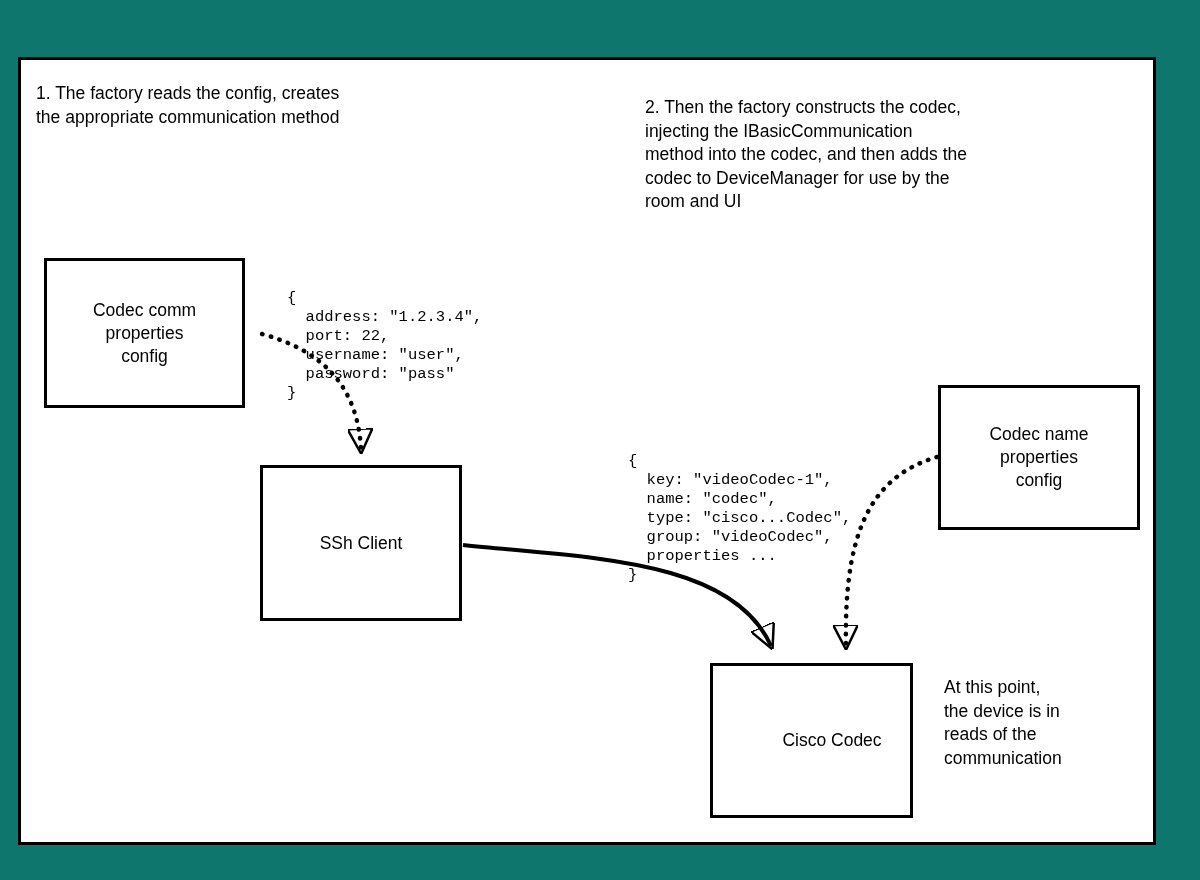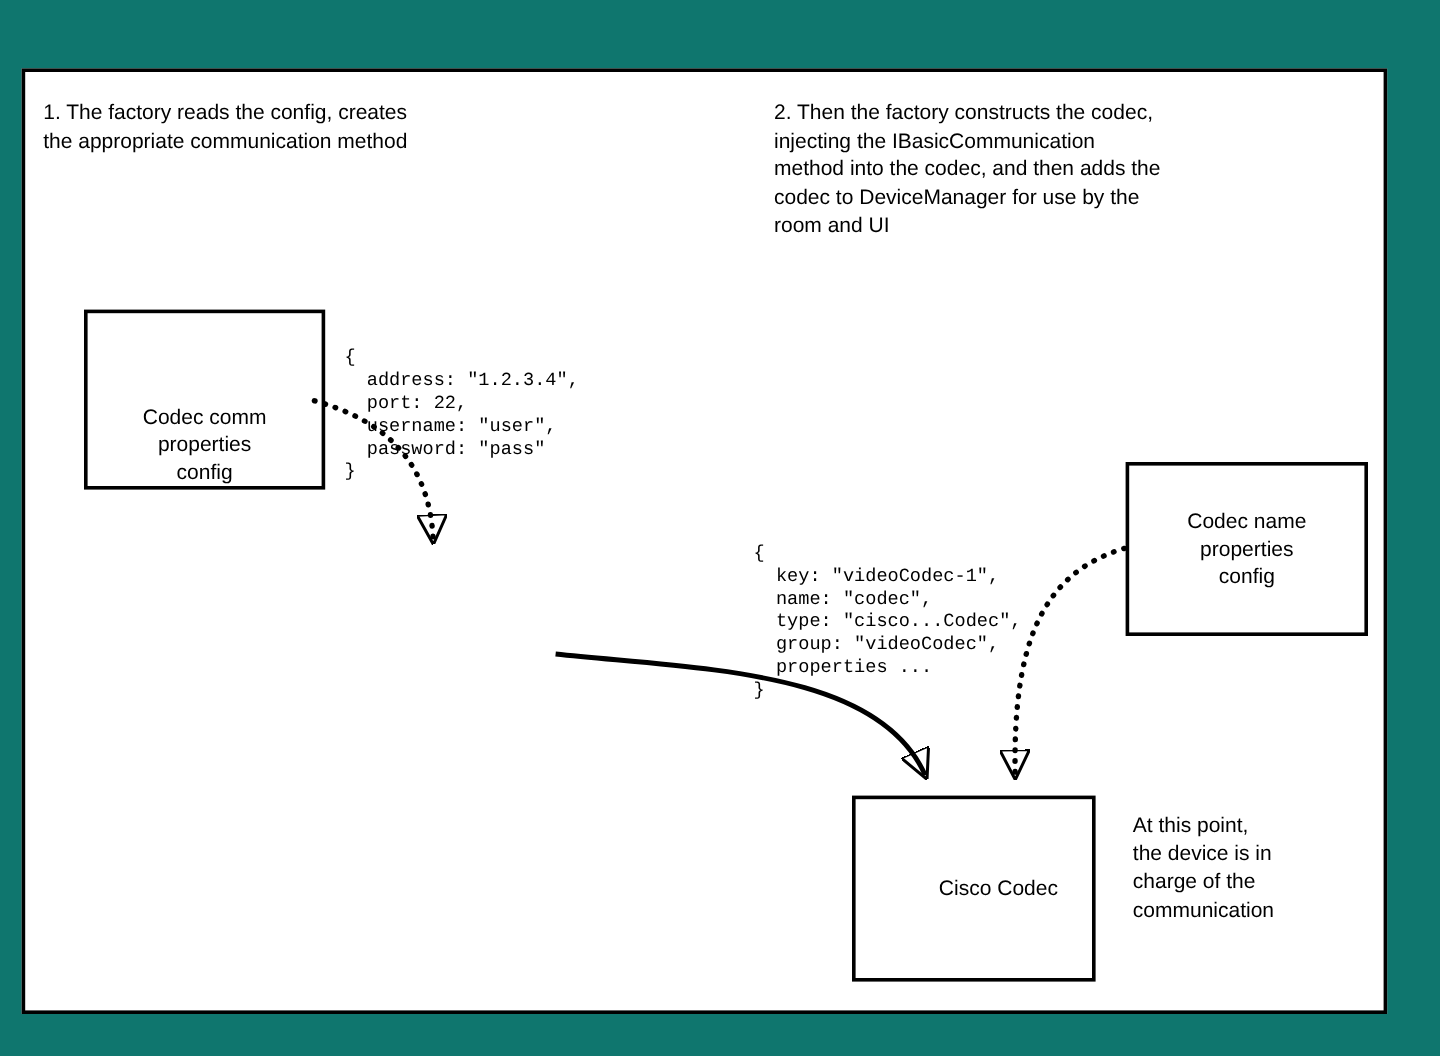--- a/index.html
+++ b/index.html
@@ -23,37 +23,37 @@
     background: #ffffff;
   }
   .note {
     position: absolute;
     font-size: 17.5px;
     line-height: 23.5px;
     white-space: pre-line;
     color: #000000;
   }
   .note-step1 { left: 36px;  top: 82px;  width: 470px; }
-  .note-step2 { left: 645px; top: 82px;  width: 480px; }
+  .note-step2 { left: 645px; top: 96px;  width: 480px; }
   .note-result { left: 944px; top: 676px; width: 210px; }
 
   .node {
     position: absolute;
     border: 3px solid #000000;
     background: #ffffff;
     display: flex;
     align-items: center;
     justify-content: center;
     text-align: center;
     font-size: 17.5px;
     line-height: 23px;
     z-index: 2;
   }
   .node .node-label { white-space: pre-line; }
-  .box-comm  { left: 70px;  top: 258px; width: 201px; height: 150px; align-items: flex-end; }
+  .box-comm  { left: 44px;  top: 258px; width: 201px; height: 150px; }
   .box-ssh   { left: 260px; top: 465px; width: 202px; height: 156px; }
   .box-other { left: 938px; top: 385px; width: 202px; height: 145px; }
   .box-cisco { left: 710px; top: 663px; width: 203px; height: 155px; padding-left: 41px; }
 
   .code {
     position: absolute;
     font-family: "Liberation Mono", "DejaVu Sans Mono", monospace;
     font-size: 15.5px;
     line-height: 19px;
     white-space: pre;
@@ -100,20 +100,23 @@
 config</span>
   </div>
 
   <pre class="code code-comm">{
   address: "1.2.3.4",
   port: 22,
   username: "user",
   password: "pass"
 }</pre>
 
+  <div class="node box-ssh">
+    <span class="node-label">SSh Client</span>
+  </div>
 
   <pre class="code code-codec">{
   key: "videoCodec-1",
   name: "codec",
   type: "cisco...Codec",
   group: "videoCodec",
   properties ...
 }</pre>
 
   <div class="node box-other">
@@ -121,21 +124,21 @@
 properties
 config</span>
   </div>
 
   <div class="node box-cisco">
     <span class="node-label">Cisco Codec</span>
   </div>
 
   <div class="note note-result">At this point,
 the device is in
-charge of the
+reads of the
 communication</div>
 
   <svg class="arrows" viewBox="0 0 1200 880" xmlns="http://www.w3.org/2000/svg">
     <defs>
       <marker id="ah" markerUnits="userSpaceOnUse" markerWidth="25" markerHeight="25" viewBox="0 0 10 10" refX="8.5" refY="5" orient="auto">
         <path d="M 0 0 L 10 5 L 0 10 z" fill="#000000"></path>
       </marker>
     </defs>
 
     <path class="arrow-dotted" d="M 262 334 C 320 350 358 384 361 450" marker-end="url(#ah)"></path>

